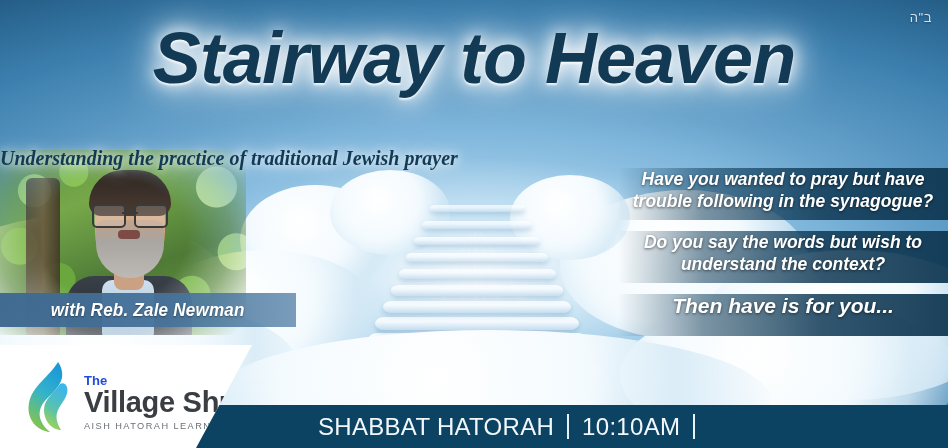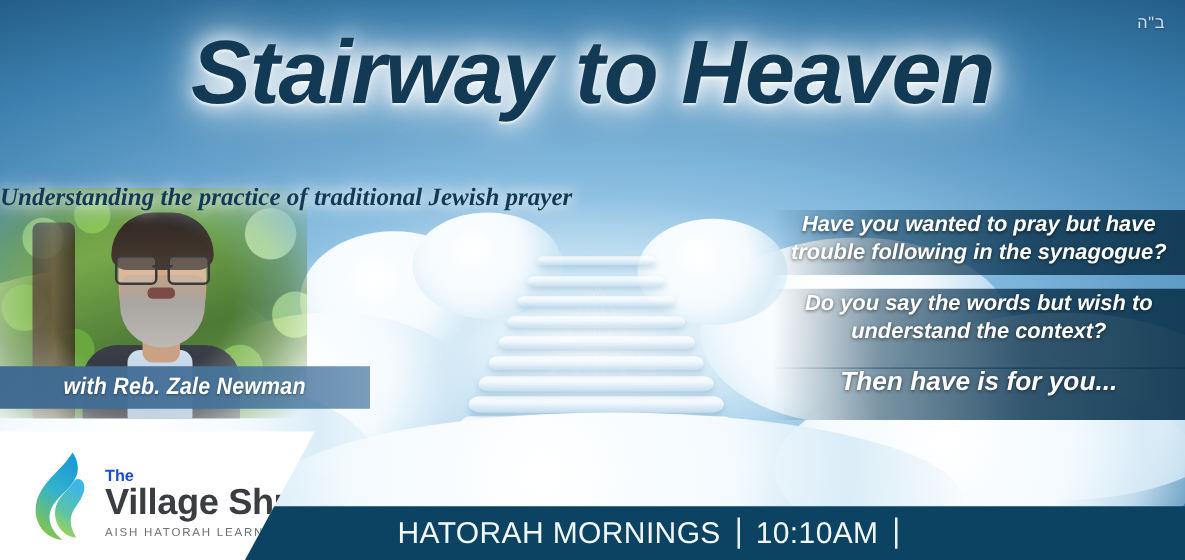--- a/index.html
+++ b/index.html
@@ -86,21 +86,21 @@
     text-shadow:0 0 16px #ffffff,0 0 30px #ffffff,0 0 46px rgba(255,255,255,.9),0 2px 2px rgba(255,255,255,.8);}
   .subtitle{position:absolute;left:0;right:0;top:112px;text-align:left;
     font-family:"Liberation Serif",serif;font-weight:bold;font-style:italic;
     font-size:20px;color:#123a55;
     text-shadow:0 0 10px #ffffff,0 0 20px rgba(255,255,255,.95);margin-top:35px;}
   .qband{position:absolute;right:0;display:flex;justify-content:center;
     text-align:center;color:#ffffff;font-weight:bold;font-style:italic;
     text-shadow:0 1px 3px rgba(0,0,0,.55);
     background:linear-gradient(90deg, rgba(18,62,90,0) 0%, rgba(18,62,90,.55) 26%, rgba(16,58,86,.86) 62%, rgba(14,54,80,.93) 100%);}
   .q1{top:168px;width:330px;height:52px;font-size:17.5px;line-height:1.28;}
-  .q2{top:231px;width:330px;height:64px;font-size:17.5px;line-height:1.28;}
+  .q2{top:231px;width:330px;height:52px;font-size:17.5px;line-height:1.28;}
   .q3{top:294px;width:330px;height:42px;font-size:21px;}
   .qband span{display:block;padding:0 14px;}
   .namebar{position:absolute;left:0;top:293px;width:296px;height:34px;
     display:flex;align-items:center;justify-content:center;
     background:linear-gradient(90deg, rgba(62,104,144,.97) 0%, rgba(70,114,154,.95) 55%, rgba(86,130,168,.78) 100%);}
   .namebar span{color:#fff;font-weight:bold;font-style:italic;font-size:19px;letter-spacing:.2px;
     transform:scaleX(.9);transform-origin:center;white-space:nowrap;
     text-shadow:0 1px 2px rgba(0,0,0,.4);}
   
   .bottombar{position:absolute;left:0;right:0;bottom:0;height:43px;background:#0d4362;}
@@ -183,21 +183,21 @@
   <div class="qband q3">
     <span>Then have is for you...</span>
   </div>
 
   <div class="namebar">
     <span>with Reb. Zale Newman</span>
   </div>
 
   <div class="bottombar"></div>
   <div class="bottomtext">
-    <span>HATORAH MORNINGS</span>
+    <span>SHABBAT HATORAH</span>
     <span class="sep"></span>
     <span>10:10AM</span>
     <span class="sep"></span>
   </div>
 
   <div class="logopanel">
     <div class="flame">
       <svg viewBox="0 0 52 74" width="52" height="74" aria-hidden="true">
         <defs>
           <linearGradient id="fg1" x1="0.6" y1="0" x2="0.25" y2="1">

